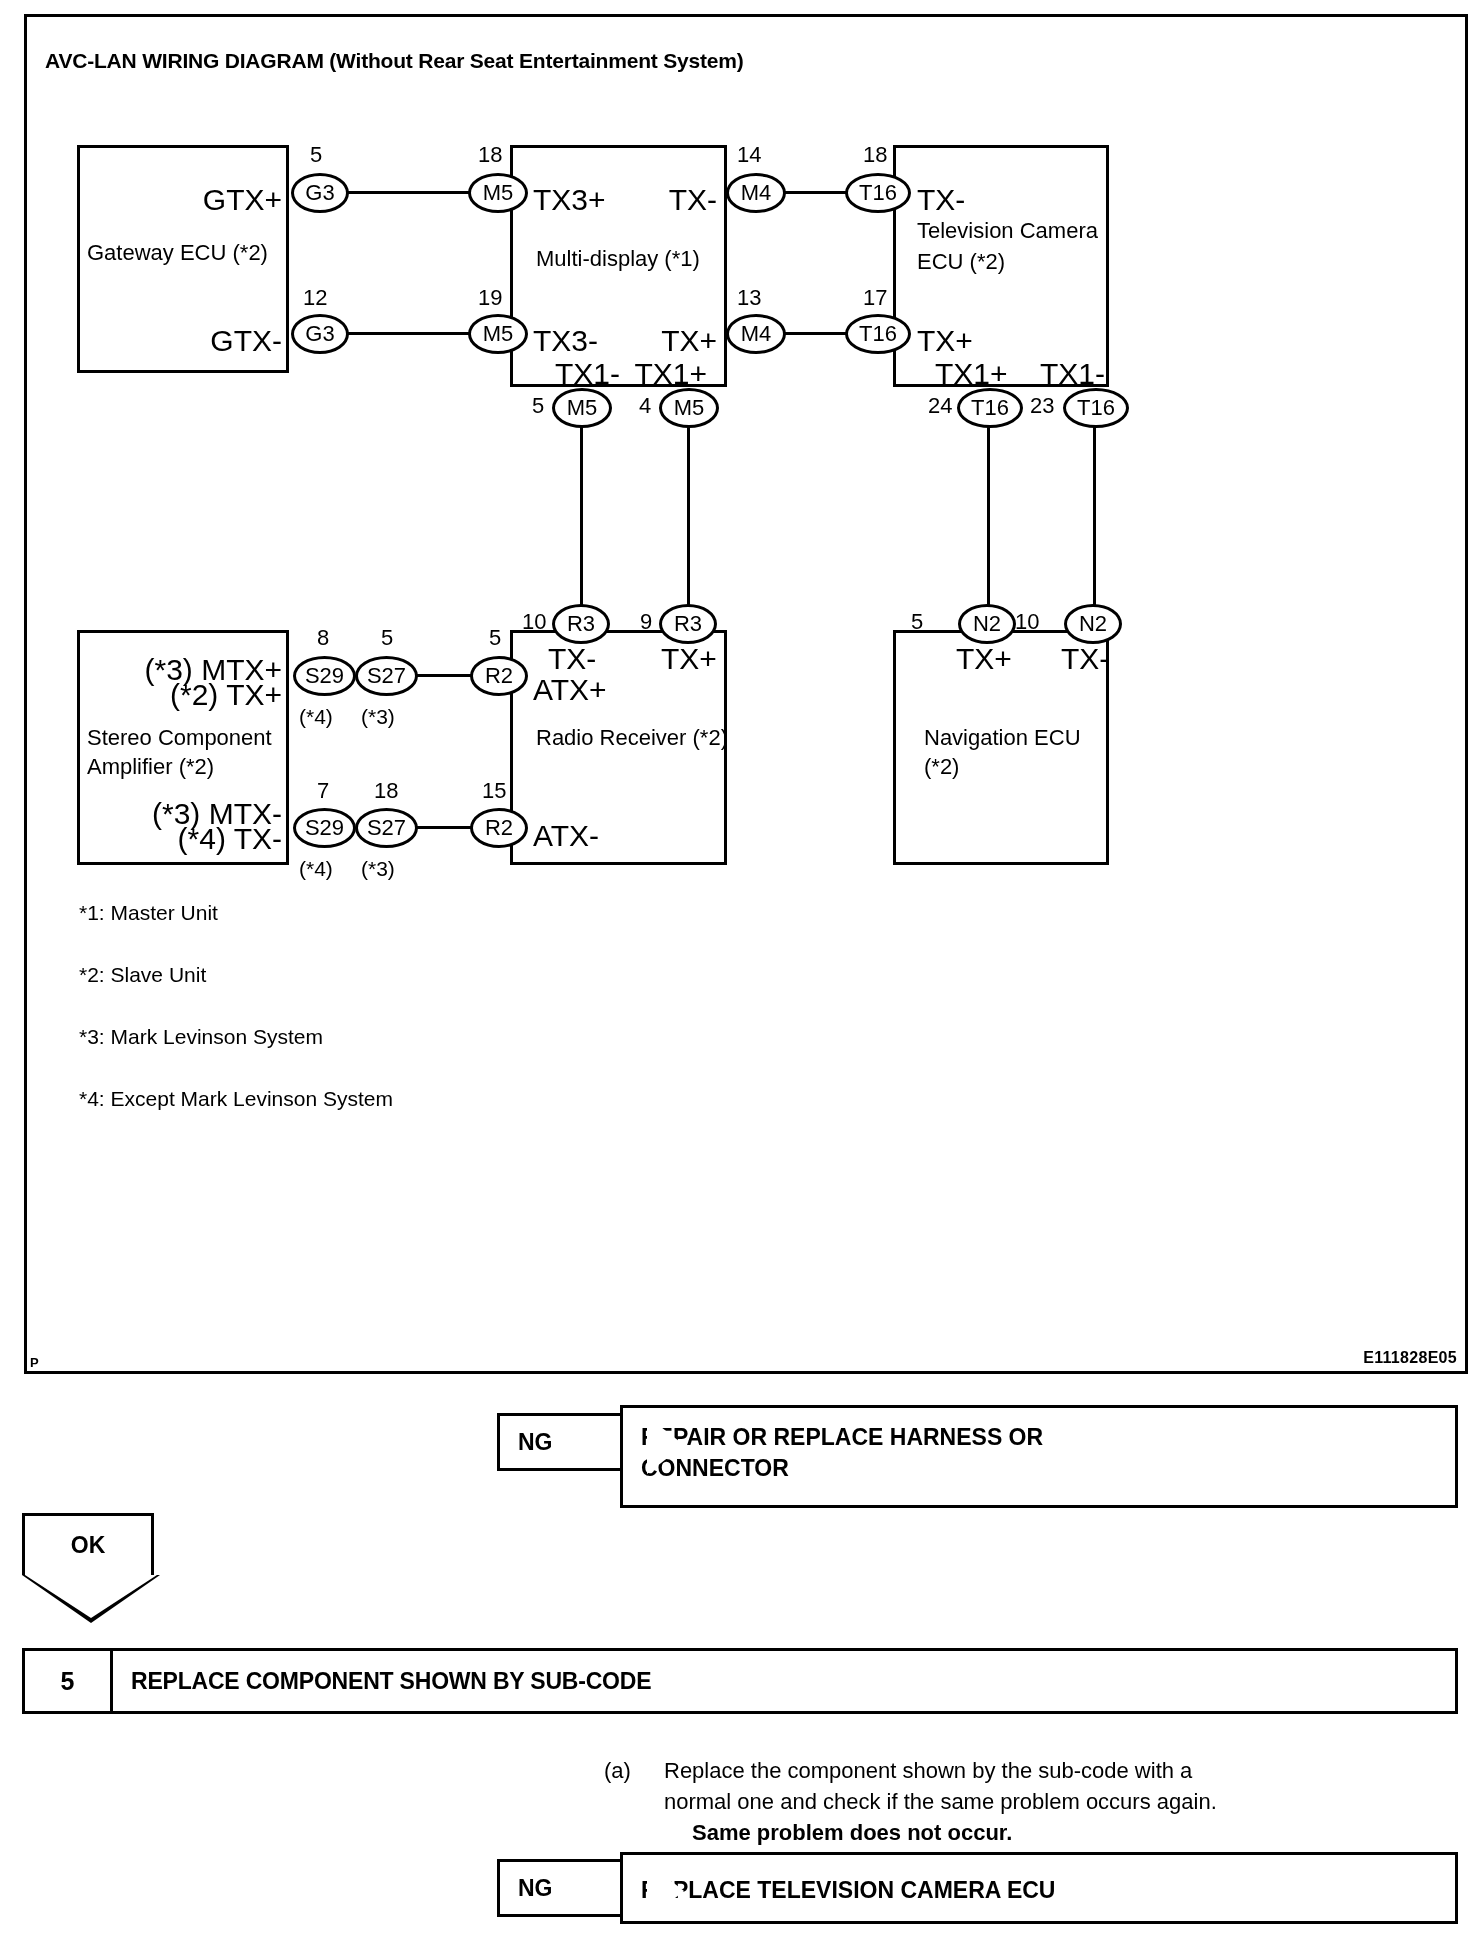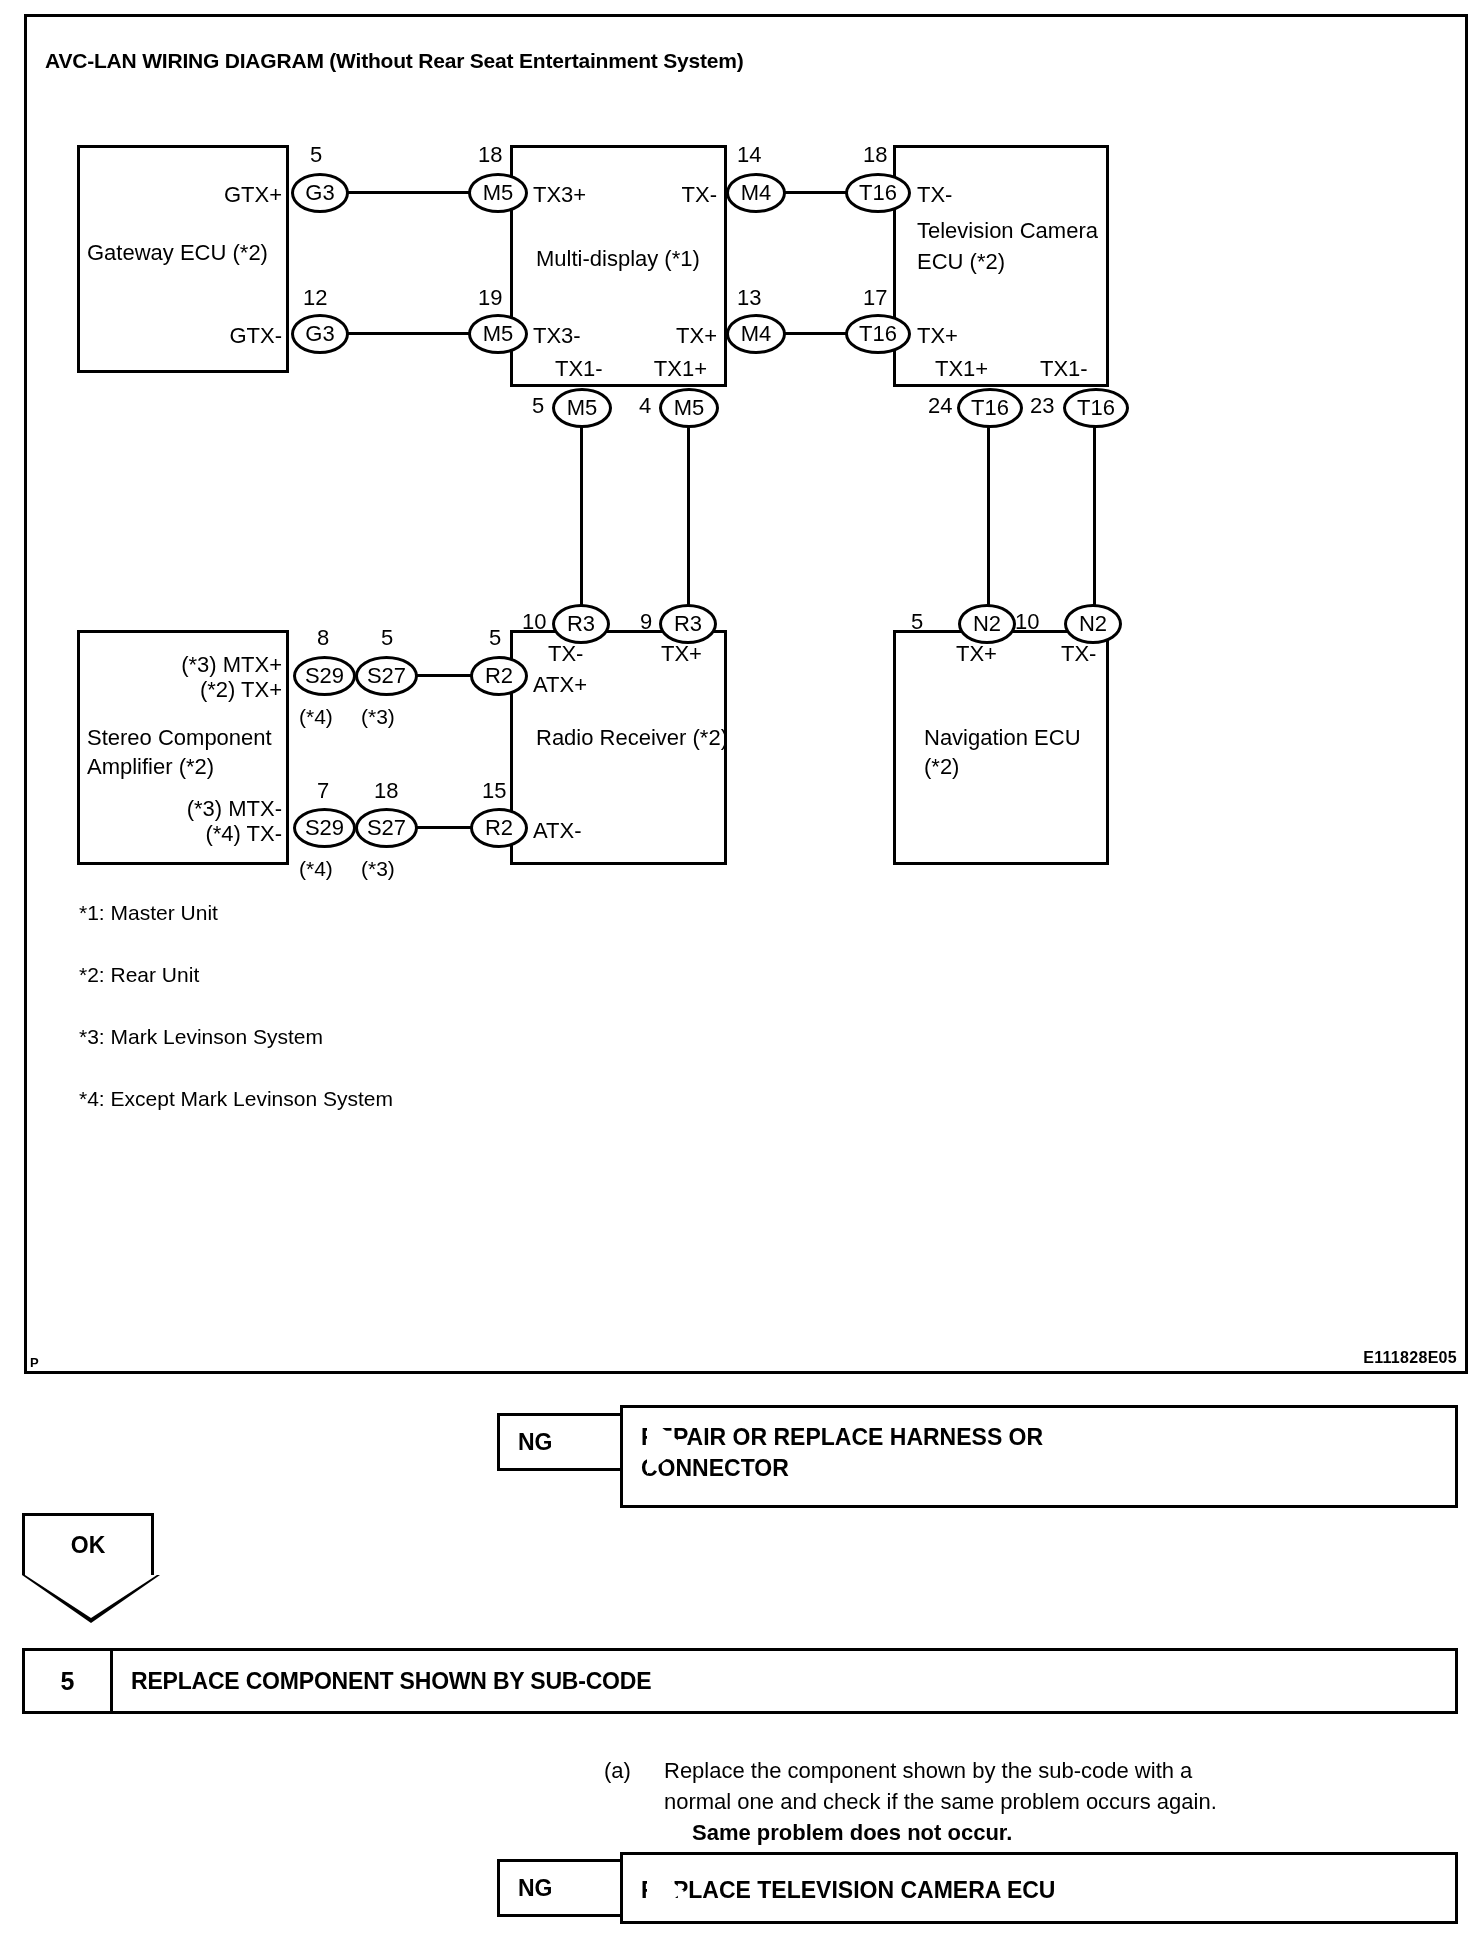--- a/index.html
+++ b/index.html
@@ -22,21 +22,21 @@
   .wire{position:absolute;background:#000;}
   .wire.h{height:3px;}
   .wire.v{width:3px;}
   .conn{
     position:absolute;border:3px solid #000;border-radius:50%/50%;
     background:#fff;box-sizing:border-box;
     display:flex;align-items:center;justify-content:center;
     font-size:22px;line-height:1;z-index:4;white-space:nowrap;
   }
   .pin{position:absolute;font-size:22px;line-height:1;white-space:nowrap;z-index:5;}
-  .term{position:absolute;font-size:22px;line-height:1.18;white-space:nowrap;z-index:3;}
+  .term{position:absolute;font-size:30px;line-height:1.18;white-space:nowrap;z-index:3;}
   .unit-label{position:absolute;font-size:22px;line-height:1.3;white-space:nowrap;z-index:3;}
   .note{position:absolute;font-size:21px;white-space:nowrap;}
   .right-al{text-align:right;}
   
   #p-mark{position:absolute;left:3px;bottom:2px;font-size:13px;font-weight:bold;line-height:1;}
   #diagram-code{position:absolute;right:8px;bottom:4px;font-size:16px;font-weight:bold;letter-spacing:.3px;}
   
   .flow-arrow{
     position:absolute;background:#fff;
     display:flex;align-items:center;
@@ -224,21 +224,21 @@
   <div class="term" style="left:506px;top:655px;">ATX+</div>
   <div class="term" style="left:506px;top:801px;">ATX-</div>
 
   <div class="unit-box" style="left:866px;top:613px;width:216px;height:235px;"></div>
   <div class="unit-label" style="left:897px;top:707px;text-align:center;">Navigation ECU</div>
   <div class="unit-label" style="left:897px;top:736px;">(*2)</div>
   <div class="term" style="left:929px;top:624px;">TX+</div>
   <div class="term" style="left:1034px;top:624px;">TX-</div>
 
   <div class="note" style="left:52px;top:884px;">*1: Master Unit</div>
-  <div class="note" style="left:52px;top:946px;">*2: Rear Unit</div>
+  <div class="note" style="left:52px;top:946px;">*2: Slave Unit</div>
   <div class="note" style="left:52px;top:1008px;">*3: Mark Levinson System</div>
   <div class="note" style="left:52px;top:1070px;">*4: Except Mark Levinson System</div>
 
   <div id="p-mark">P</div>
   <div id="diagram-code">E111828E05</div>
 </div>
 
 <div class="flow-arrow arrow-right" style="left:497px;top:1413px;">
   <span>NG</span>
 </div>

